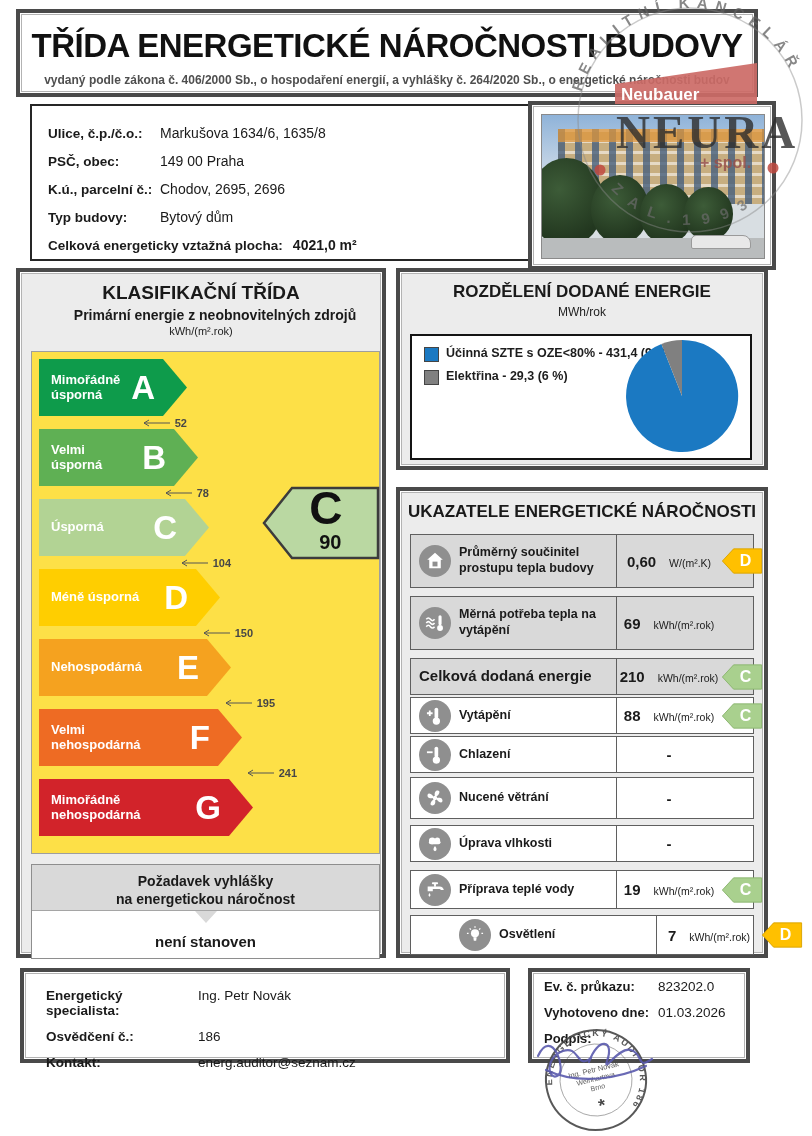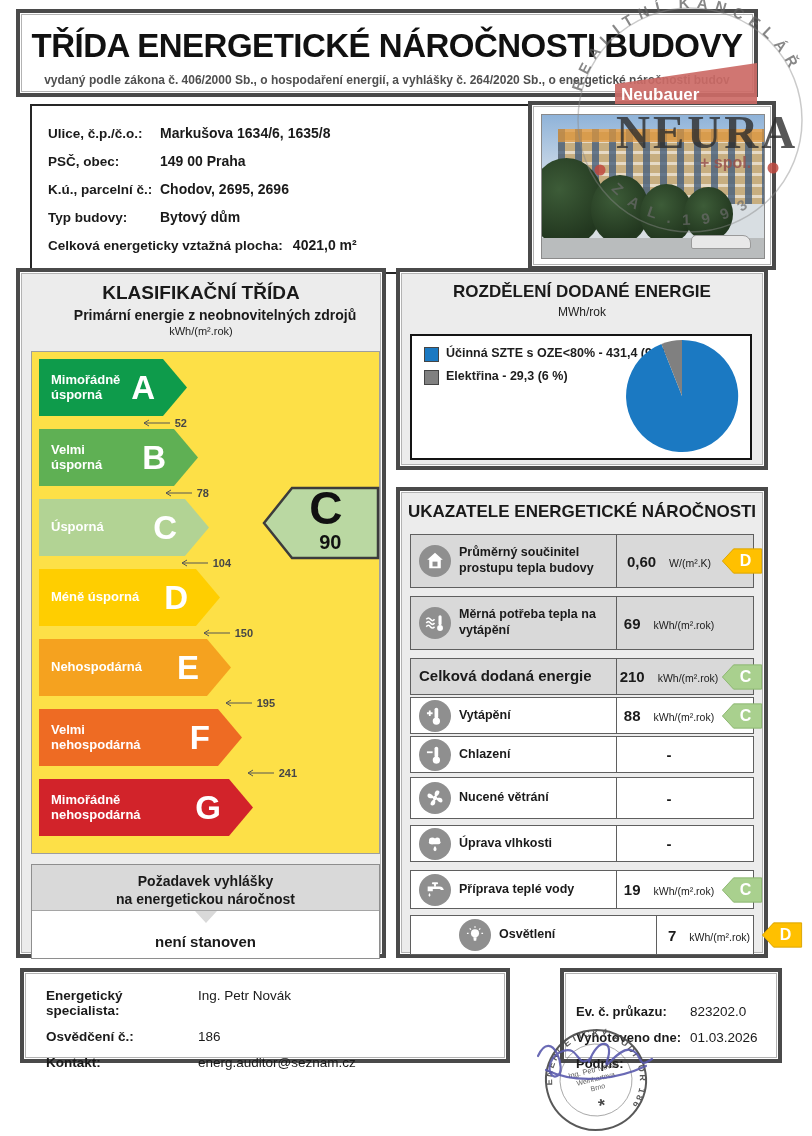--- a/index.html
+++ b/index.html
@@ -8,24 +8,24 @@
   .thick{border:4px solid #4a4a4a;box-shadow:inset 0 0 0 1px #fff,inset 0 0 0 2px #b3b3b3;background:#fff;}
   .panel{border:4px solid #4a4a4a;box-shadow:inset 0 0 0 1px #fff,inset 0 0 0 2px #b3b3b3;background:#ececec;}
   .abs{position:absolute;}
 
   
   #header-box{left:16px;top:9px;width:734px;height:80px;}
   #header-title{margin-top:14px;text-align:center;font-size:33px;font-weight:bold;letter-spacing:-.5px;color:#111;}
   #header-sub{margin-top:8px;text-align:center;font-size:12px;font-weight:bold;color:#4f4f4f;}
 
   
-  #building-box{left:30px;top:104px;width:486px;height:140px;border:2px solid #262626;background:#fff;padding:13px 0 13px 16px;}
+  #building-box{left:30px;top:104px;width:486px;height:140px;border:2px solid #262626;background:#fff;padding:13px 0 0 16px;}
   .b-row{display:flex;height:28px;align-items:center;font-size:13.5px;}
   .b-label{font-weight:bold;width:112px;flex:none;}
-  .b-value{font-size:14px;font-weight:bold;}
+  .b-value{font-size:14px;}
   .b-inline .b-label{width:auto;margin-right:10px;}
   .b-inline .b-value{font-weight:bold;}
 
   
   #photo-box{left:528px;top:101px;width:222px;height:143px;padding:9px;}
   #photo{position:relative;width:100%;height:100%;border:1px solid #8a8a8a;overflow:hidden;
          background:linear-gradient(180deg,#8fb3d9 0%,#c7d6e6 38%,#d8dee2 50%);}
   #facade{position:absolute;left:7%;top:10%;width:93%;height:52%;background:#c7ae80;
     background-image:
       repeating-linear-gradient(90deg,rgba(70,95,125,.8) 0 7px,rgba(0,0,0,0) 7px 17px),
@@ -78,21 +78,21 @@
   .ilabel.big{font-size:15px;grid-column:1 / span 2;padding-left:8px;}
   .ival{display:flex;align-items:baseline;justify-content:center;gap:13px;}
   .ival .val{font-size:15px;font-weight:bold;}
   .ival .unit{font-size:10.5px;}
   .garr{position:relative;width:42px;height:28px;}
   .garr span{position:absolute;left:55%;top:50%;transform:translate(-38%,-52%);
              color:#fff;font-weight:bold;font-size:16px;}
 
   
   #footer-left{left:20px;top:968px;width:490px;height:95px;padding:16px 0 0 22px;box-sizing:border-box;}
-  #footer-right{left:528px;top:968px;width:222px;height:95px;padding:32px 0 0 12px;box-sizing:border-box;margin-left:32px;}
+  #footer-right{left:528px;top:968px;width:222px;height:95px;padding:7px 0 0 12px;box-sizing:border-box;}
   .f-row{display:flex;margin-bottom:11px;font-size:13.5px;align-items:baseline;}
   #footer-left .f-label{font-weight:bold;width:152px;flex:none;}
   #footer-right .f-label{font-weight:bold;width:114px;flex:none;font-size:13px;}
   .f-value{font-size:13.5px;}
 
   #watermark{left:560px;top:0;pointer-events:none;z-index:40;}
   #stamp{left:518px;top:1016px;pointer-events:none;z-index:41;overflow:visible;}
 </style>
 </head>
 <body>

